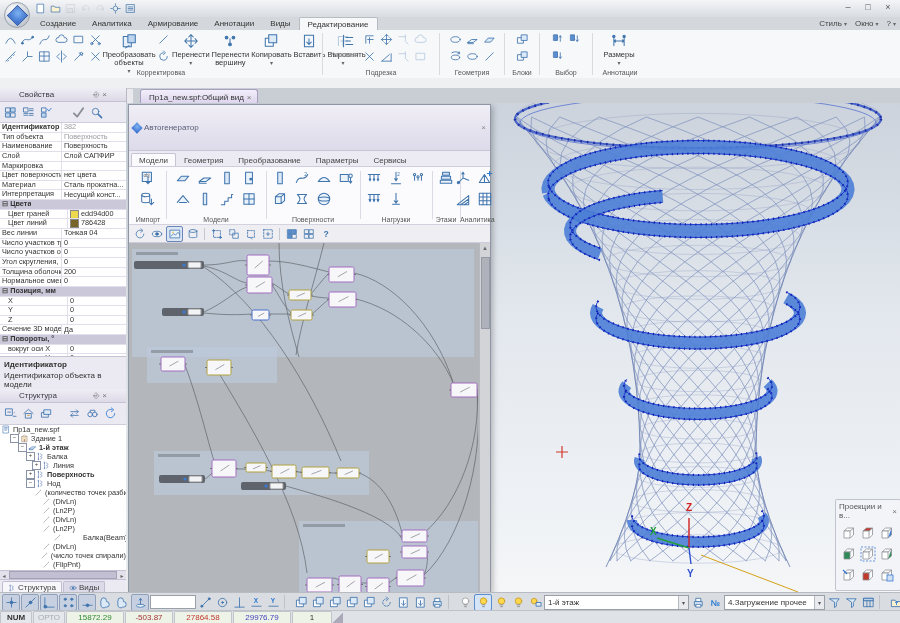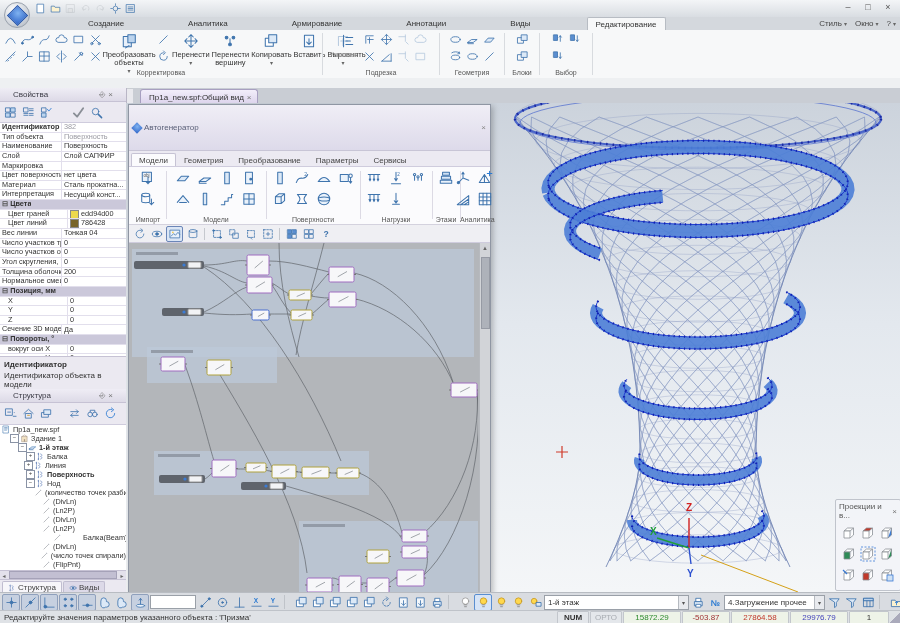--- a/index.html
+++ b/index.html
@@ -11,41 +11,41 @@
   #logo{left:4px;top:2px;width:24px;height:24px;border-radius:50%;background:radial-gradient(circle at 35% 30%,#fdfdfd,#cfd4db 60%,#aab1bb);border:1px solid #9aa2ad;z-index:60;display:flex;align-items:center;justify-content:center;}
   #logo .diamond{width:13px;height:13px;background:radial-gradient(circle at 40% 35%,#7fb2f0,#2e64c8);transform:rotate(45deg);border:1px solid #1d4fa8;}
   .qat{left:34px;top:2px;display:flex;gap:2px;}
   .qat .qbtn{width:13px;height:12px;display:flex;align-items:center;justify-content:center;border-radius:2px;}
   .qat .qbtn svg{width:11px;height:11px;}
   #wintitle{top:3px;left:300px;width:380px;text-align:center;color:#3c4046;font-size:8px;white-space:nowrap;}
   .winbtns{top:0px;right:2px;display:flex;}
   .winbtn{width:20px;height:14px;display:flex;align-items:center;justify-content:center;color:#555;font-size:9px;border-radius:2px;}
   
   #tabrow{left:0;top:17px;width:900px;height:13px;background:#d4d8dd;}
-  .rtab{float:left;padding:2px 8px 0 8px;height:11px;color:#333;cursor:pointer;margin-left:48px;}
+  .rtab{float:left;padding:2px 8px 0 8px;height:11px;color:#333;cursor:pointer;}
   .rtab.active{background:#f7f8f9;border:1px solid #b7bcc3;border-bottom:none;border-radius:2px 2px 0 0;margin-top:0px;}
   #tabrow-right{position:absolute;right:4px;top:2px;display:flex;gap:8px;color:#444;}
   #tabrow-right .mr{display:flex;gap:2px;align-items:center;cursor:pointer;}
   .caret{font-size:6px;color:#666;}
   
   #ribbon{left:0;top:30px;width:900px;height:48px;background:#f7f8f9;border-bottom:1px solid #c9cdd2;}
   .rgroup{position:absolute;top:0;height:47px;}
   .rgroup .glabel{position:absolute;bottom:1px;width:100%;text-align:center;color:#555;font-size:7px;}
   .gsep{position:absolute;top:3px;width:1px;height:42px;background:#d8dbdf;}
   .icongrid{display:grid;grid-auto-flow:column;grid-template-rows:16px 16px;gap:1px;}
   .sicon{width:16px;height:15px;display:flex;align-items:center;justify-content:center;border-radius:2px;cursor:pointer;}
   .sicon svg{width:13px;height:13px;}
   .bigbtn{float:left;width:50px;height:40px;margin:1px 1px 0 1px;display:flex;flex-direction:column;align-items:center;border-radius:2px;cursor:pointer;text-align:center;}
   .bigbtn svg{width:16px;height:16px;margin-top:2px;}
   .bigbtn .blabel{color:#333;line-height:8px;font-size:7.5px;}
   .bigbtn.gray .blabel{color:#999;}
   .dis svg{opacity:.35;}
   
   .panel{background:#ebe9f1;border-right:1px solid #b9b6c6;}
-  .phead{height:13px;background:linear-gradient(#efedf5,#dddae7);border-bottom:1px solid #c6c2d4;display:flex;align-items:center;padding:0 13px;color:#3a3a44;}
+  .phead{height:13px;background:linear-gradient(#efedf5,#dddae7);border-bottom:1px solid #c6c2d4;display:flex;align-items:center;padding:0 19px;color:#3a3a44;}
   .phead .sp{flex:1;}
   .phico{color:#777;font-size:8px;margin-left:3px;cursor:pointer;}
   .ptool{height:20px;display:flex;align-items:center;padding:0 2px;gap:2px;border-bottom:1px solid #cfccdd;}
   .ptbtn{width:16px;height:16px;display:flex;align-items:center;justify-content:center;border-radius:2px;cursor:pointer;}
   .ptbtn svg{width:13px;height:13px;}
   
   #prop-grid{background:#fff;overflow:hidden;border-bottom:1px solid #c6c2d4;}
   .prow{display:flex;height:8.65px;border-bottom:1px solid #e2dfec;align-items:stretch;}
   .prow .pl{width:59px;border-right:1px solid #e2dfec;padding-left:2px;overflow:hidden;white-space:nowrap;color:#333;font-size:7.3px;line-height:8.5px;}
   .prow .pv{flex:1;padding-left:2px;overflow:hidden;white-space:nowrap;font-size:7.3px;line-height:8.5px;display:flex;align-items:center;gap:2px;}
@@ -461,20 +461,32 @@
           <span class="sicon">
             <svg viewBox="0 0 14 14" fill="none" stroke="#3f74ad" stroke-width="0.9" stroke-linecap="round" stroke-linejoin="round">
               <rect x="3" y="2" width="4" height="6" fill="#5a8ed0" stroke="#3f74ad"></rect>
               <path d="M10,3 V9 M8.8,7.5 L10,9 11.2,7.5"></path>
             </svg>
           </span>
         </div>
       <div class="glabel">Выбор</div>
     </div>
     <div class="gsep" style="left:592px;"></div>
+    <div class="rgroup" style="left:595px;width:50px;">
+      <div class="bigbtn" style="width:46px;">
+        <span><svg viewBox="0 0 14 14" fill="none" stroke="#3f74ad" stroke-width="0.9" stroke-linecap="round" stroke-linejoin="round">
+              <path d="M2.5,3 v8 M11.5,3 v8 M2.5,7 h9 M4,6 L2.5,7 4,8 M10,6 L11.5,7 10,8"></path>
+              <circle cx="2.5" cy="3" r="1" fill="#3f74ad"></circle>
+              <circle cx="11.5" cy="3" r="1" fill="#3f74ad"></circle>
+            </svg></span>
+        <span class="blabel">Размеры</span>
+          <span class="caret">▾</span>
+      </div>
+      <div class="glabel">Аннотации</div>
+    </div>
   </div>
   <div class="abs" style="left:0;top:78px;width:900px;height:10px;background:#eef0f2;border-bottom:1px solid #c9cdd2;"></div>
 
   <div class="panel abs" style="left:0;top:88px;width:126px;height:301px;">
     <div class="phead">
       <span>Свойства</span>
         <span class="sp"></span>
       <span class="phico">⎆</span>
         <span class="phico">×</span>
     </div>
@@ -737,21 +749,21 @@
           <span style="font-weight: bold;">1-й этаж</span>
         </div>
         <div class="trow" style="padding-left: 26px;">
           <span class="toggle">+</span>
           <span class="ticon"><svg viewBox="0 0 14 14" fill="none" stroke="#3f74ad" stroke-width="0.9" stroke-linecap="round" stroke-linejoin="round">
               <path d="M4,2 c-2,0 -2,2 0,2 M4,12 c-2,0 -2,-2 0,-2 M4,2 v10" stroke="#5a7ab5"></path>
               <path d="M7,3 c3,0 3,3.5 0,4 c3,0.5 3,4 0,4" stroke="#5a7ab5"></path>
             </svg></span>
           <span>Балка</span>
         </div>
-        <div class="trow" style="padding-left: 24px;">
+        <div class="trow" style="padding-left: 32px;">
           <span class="toggle">+</span>
           <span class="ticon"><svg viewBox="0 0 14 14" fill="none" stroke="#3f74ad" stroke-width="0.9" stroke-linecap="round" stroke-linejoin="round">
               <path d="M4,2 c-2,0 -2,2 0,2 M4,12 c-2,0 -2,-2 0,-2 M4,2 v10" stroke="#5a7ab5"></path>
               <path d="M7,3 c3,0 3,3.5 0,4 c3,0.5 3,4 0,4" stroke="#5a7ab5"></path>
             </svg></span>
           <span>Линия</span>
         </div>
         <div class="trow" style="padding-left: 26px;">
           <span class="toggle">+</span>
           <span class="ticon"><svg viewBox="0 0 14 14" fill="none" stroke="#3f74ad" stroke-width="0.9" stroke-linecap="round" stroke-linejoin="round">
@@ -1710,21 +1722,20 @@
       <span class="bsep"></span>
       <span class="bbtn">
         <svg viewBox="0 0 14 14" fill="none" stroke="#3f74ad" stroke-width="0.9" stroke-linecap="round" stroke-linejoin="round">
           <path d="M1.5,11 V4.5 h4 l1,1.5 h6 V11 z" fill="#fdf2cf"></path>
           <path d="M7,9.5 V6 M5.7,7.3 L7,5.8 8.3,7.3" stroke="#2a7ad2"></path>
         </svg>
       </span>
     </div>
 
   <div id="statusbar" class="abs">
-    <div id="status-msg">Редактируйте значения параметров указанного объекта : 'Призма'</div>
     <div class="scell plain" style="width:26px;font-weight:bold;">NUM</div>
     <div class="scell plain" style="width:26px;color:#a8acb2;">ОРТО</div>
     <span id="status-cells" style="display:flex;">
         <span class="scell" style="width: 52px; color: rgb(46, 139, 46);">15872.29</span>
         <span class="scell" style="width: 42px; color: rgb(160, 51, 51);">-503.87</span>
         <span class="scell" style="width: 52px; color: rgb(192, 57, 43);">27864.58</span>
         <span class="scell" style="width: 52px; color: rgb(68, 68, 187);">29976.79</span>
         <span class="scell" style="width: 34px; color: rgb(51, 51, 51);">1</span>
       </span>
     <div id="grip"></div>

